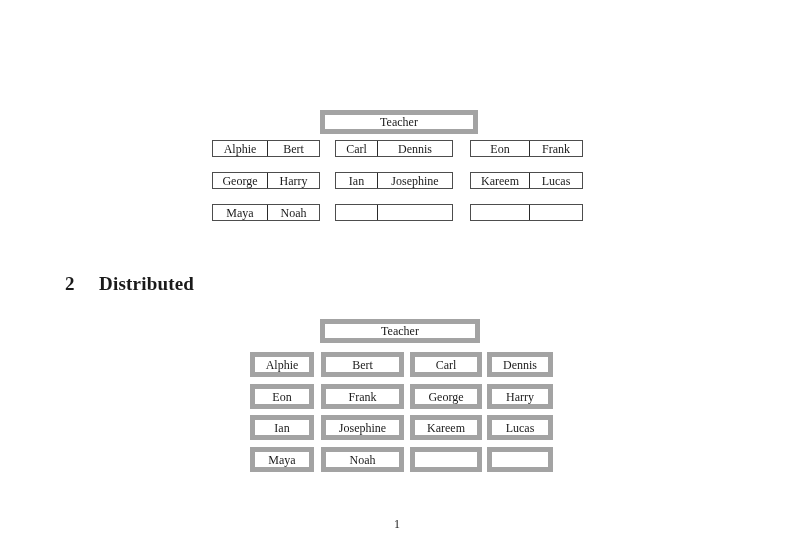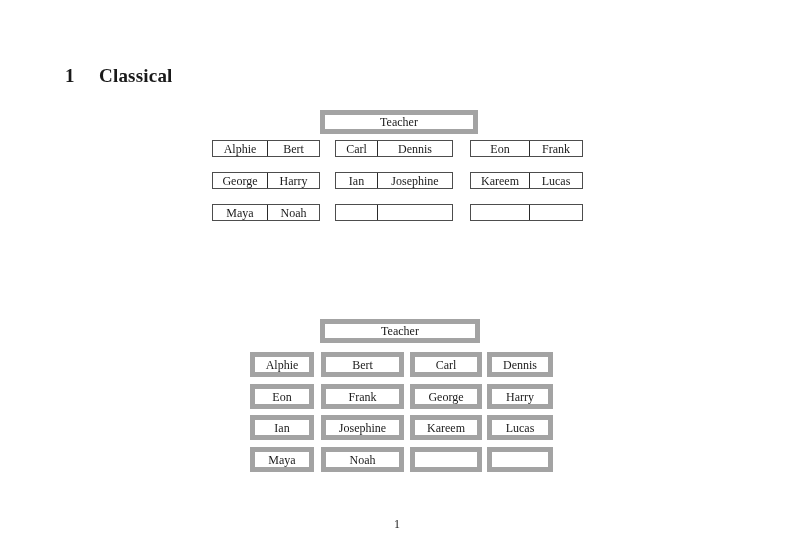--- a/index.html
+++ b/index.html
@@ -81,23 +81,20 @@
     width: 794px;
     text-align: center;
     font-size: 12px;
   }
 </style>
 </head>
 <body>
 
 <div class="page">
 
-  <div class="section-heading" style="top:66px;">
-    <span class="sec-num">1</span><span>Classical</span>
-  </div>
 
   <div>
     <div class="box teacher-box" style="left:320px; top:110px; width:148px;">
       <span>Teacher</span>
     </div>
 
     <div class="desk" style="left:212px; top:140px; width:106px;">
       <span class="cell cell-left" style="width:55px;">Alphie</span>
       <span class="cell cell-right">Bert</span>
     </div>
@@ -130,20 +127,23 @@
     <div class="desk" style="left:335px; top:204px; width:116px;">
       <span class="cell cell-left" style="width:42px;"></span>
       <span class="cell cell-right"></span>
     </div>
     <div class="desk" style="left:470px; top:204px; width:111px;">
       <span class="cell cell-left" style="width:59px;"></span>
       <span class="cell cell-right"></span>
     </div>
   </div>
 
+  <div class="section-heading" style="top:274px;">
+    <span class="sec-num">2</span><span>Distributed</span>
+  </div>
 
   <div>
     <div class="box teacher-box" style="left:320px; top:319px; width:150px;">
       <span>Teacher</span>
     </div>
 
     <div class="box seat-box" style="left:250px; top:352px; width:54px;">
       <span>Alphie</span>
     </div>
     <div class="box seat-box" style="left:321px; top:352px; width:73px;">

